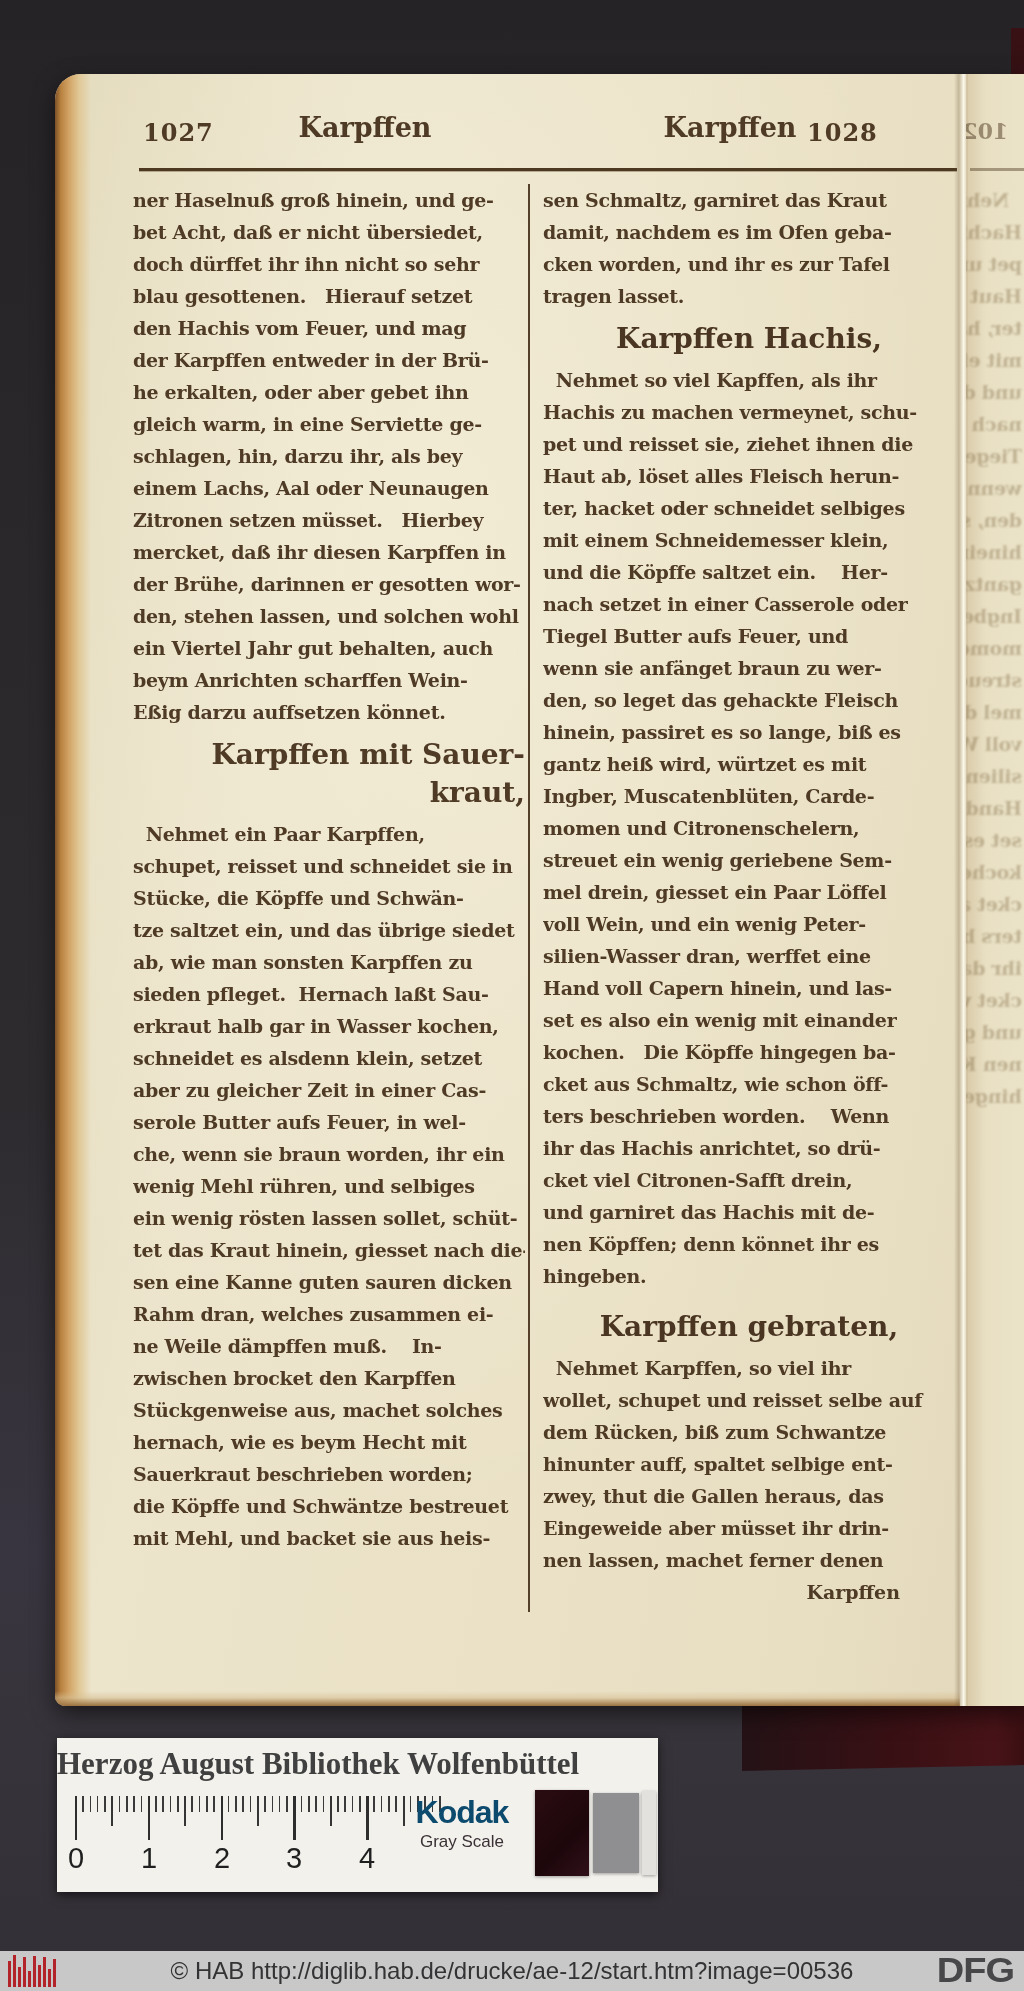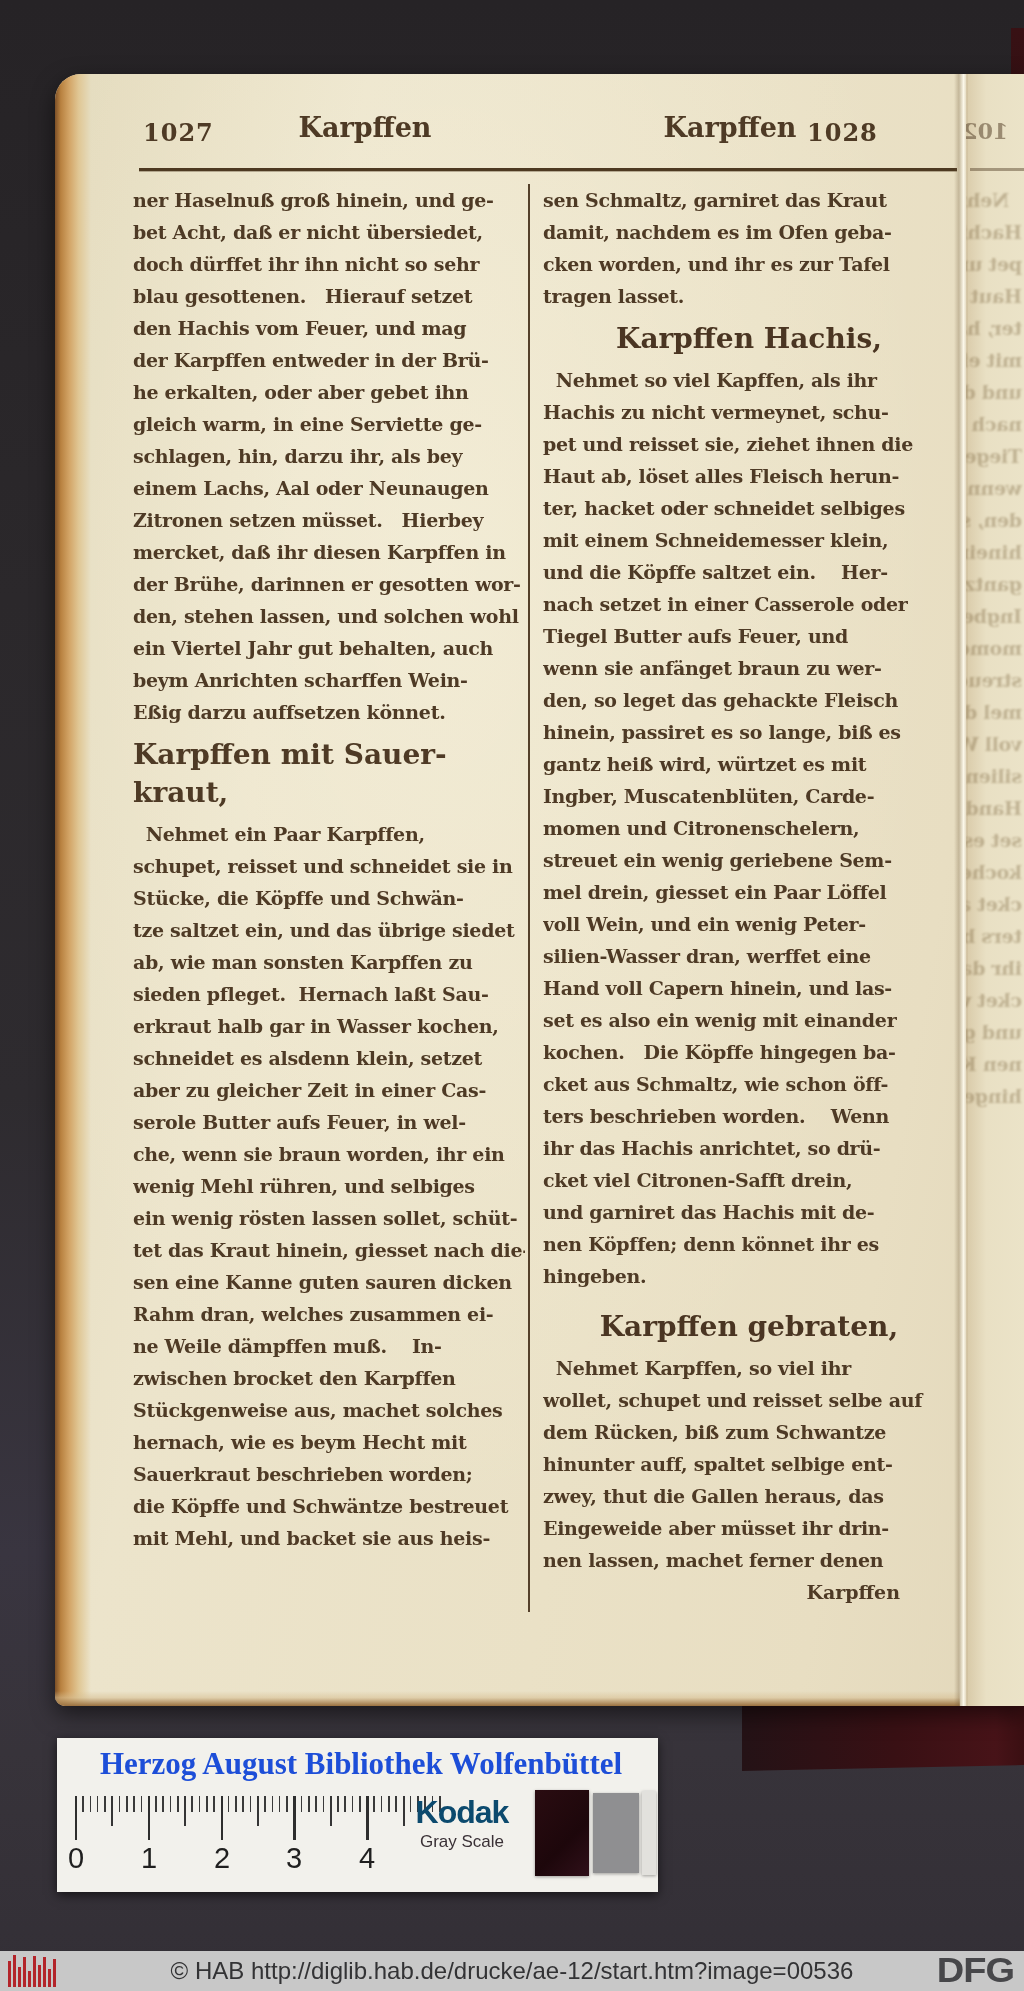--- a/index.html
+++ b/index.html
@@ -33,21 +33,21 @@
   .rtitle.right { left:545px; }
   .header-rule { position:absolute; left:84px; top:94px; width:818px; height:3px; background:#4d3921; box-shadow:0 1px 0 rgba(77,57,33,0.35); }
   .col-divider { position:absolute; left:473px; top:110px; width:2px; height:1428px; background:#54402a; }
   .col { position:absolute; top:110px; overflow:hidden; }
   .col-left  { left:78px;  width:392px; }
   .col-right { left:488px; width:412px; }
   .line {
     white-space:pre; height:32px; line-height:32px; overflow:hidden;
     font-size:19px; font-weight:bold; color:#4e3a25; letter-spacing:-0.3px;
   }
-  .heading-block { text-align:left; margin:8px 0 6px; }
+  .heading-block { text-align:right; margin:8px 0 6px; }
   .heading-block .line { height:38px; line-height:38px; font-size:28px; letter-spacing:0; }
   .heading { text-align:center; font-size:28px; font-weight:bold; color:#4a3522; height:38px; line-height:38px; margin:8px 0 6px; }
   .heading.second { margin-top:16px; }
   .catchword { text-align:right; padding-right:55px; font-size:19px; font-weight:bold; color:#4e3a25; height:32px; line-height:32px; }
   
   .fold {
     position:absolute; right:56px; top:0; bottom:0; width:14px;
     background:linear-gradient(90deg, rgba(0,0,0,0) 0%, rgba(110,88,55,0.30) 35%, rgba(255,252,240,0.85) 68%, rgba(150,125,85,0.25) 100%);
   }
   .ghost-strip {
@@ -59,21 +59,21 @@
   .ghost-text {
     position:absolute; left:-336px; top:110px; width:392px;
     transform:scaleX(-1); filter:blur(1.1px); opacity:0.38; color:#7c6640;
   }
   .ghost-text .line { color:#7c6640; }
   
   .cover-bottom { position:absolute; left:742px; top:1686px; width:282px; height:82px; transform:skewY(-1.2deg); background:linear-gradient(90deg, #241216 0%, #391014 55%, #471318 90%, #3a0f12 100%); }
   .cover-right { position:absolute; right:0; top:28px; width:13px; height:1680px; background:linear-gradient(180deg, #3a0f12 0%, #1f0b0d 18%, #140a0c 45%, #2b0d10 80%, #3a0f12 100%); opacity:0.9; }
   
   .card { position:absolute; left:57px; top:1738px; width:601px; height:154px; background:#f2f1ec; box-shadow:0 3px 10px rgba(0,0,0,0.6); }
-  .card-title { text-align:center; margin-top:8px; font-family:"Liberation Serif", serif; font-weight:bold; font-size:31px; color:#1d4ed8;padding-left:7px; }
+  .card-title { text-align:left; margin-top:8px; font-family:"Liberation Serif", serif; font-weight:bold; font-size:31px; color:#404040; }
   .ruler { position:absolute; left:18px; top:58px; width:380px; height:90px; }
   .ticks-fine { position:absolute; left:0; top:0; width:366px; height:16px; background:repeating-linear-gradient(90deg, #3a3a3a 0 1.6px, rgba(0,0,0,0) 1.6px 7.28px); }
   .ticks-half { position:absolute; left:0; top:0; width:330px; height:30px; background:repeating-linear-gradient(90deg, #353535 0 2px, rgba(0,0,0,0) 2px 36.4px); }
   .ticks-unit { position:absolute; left:0; top:0; width:295px; height:44px; background:repeating-linear-gradient(90deg, #2e2e2e 0 2.4px, rgba(0,0,0,0) 2.4px 72.8px); }
   .ruler-num { position:absolute; top:46px; width:26px; text-align:center; font-family:"Liberation Sans", sans-serif; font-size:29px; color:#1f1f1f; }
   .kodak-block { position:absolute; left:338px; top:56px; width:134px; text-align:center; }
   .kodak { font-family:"Liberation Sans", sans-serif; font-weight:bold; font-size:32px; letter-spacing:-1px; color:#0c4a6e; }
   .grayscale { font-family:"Liberation Sans", sans-serif; font-size:17px; color:#3a3136; margin-top:1px; }
   .patch { position:absolute; box-shadow:0 1px 3px rgba(0,0,0,0.35); }
   .patch.dark  { left:478px; top:52px; width:54px; height:86px; background:linear-gradient(135deg, #2a0c11 0%, #1d070b 60%, #30101a 100%); }
@@ -160,21 +160,21 @@
     <div class="col col-right">
       <div>
           <div class="line">sen Schmaltz, garniret das Kraut</div>
           <div class="line">damit, nachdem es im Ofen geba-</div>
           <div class="line">cken worden, und ihr es zur Tafel</div>
           <div class="line">tragen lasset.</div>
         </div>
       <div class="heading">Karpffen Hachis,</div>
       <div>
           <div class="line">  Nehmet so viel Kapffen, als ihr</div>
-          <div class="line">Hachis zu nicht vermeynet, schu-</div>
+          <div class="line">Hachis zu machen vermeynet, schu-</div>
           <div class="line">pet und reisset sie, ziehet ihnen die</div>
           <div class="line">Haut ab, löset alles Fleisch herun-</div>
           <div class="line">ter, hacket oder schneidet selbiges</div>
           <div class="line">mit einem Schneidemesser klein,</div>
           <div class="line">und die Köpffe saltzet ein.    Her-</div>
           <div class="line">nach setzet in einer Casserole oder</div>
           <div class="line">Tiegel Butter aufs Feuer, und</div>
           <div class="line">wenn sie anfänget braun zu wer-</div>
           <div class="line">den, so leget das gehackte Fleisch</div>
           <div class="line">hinein, passiret es so lange, biß es</div>

